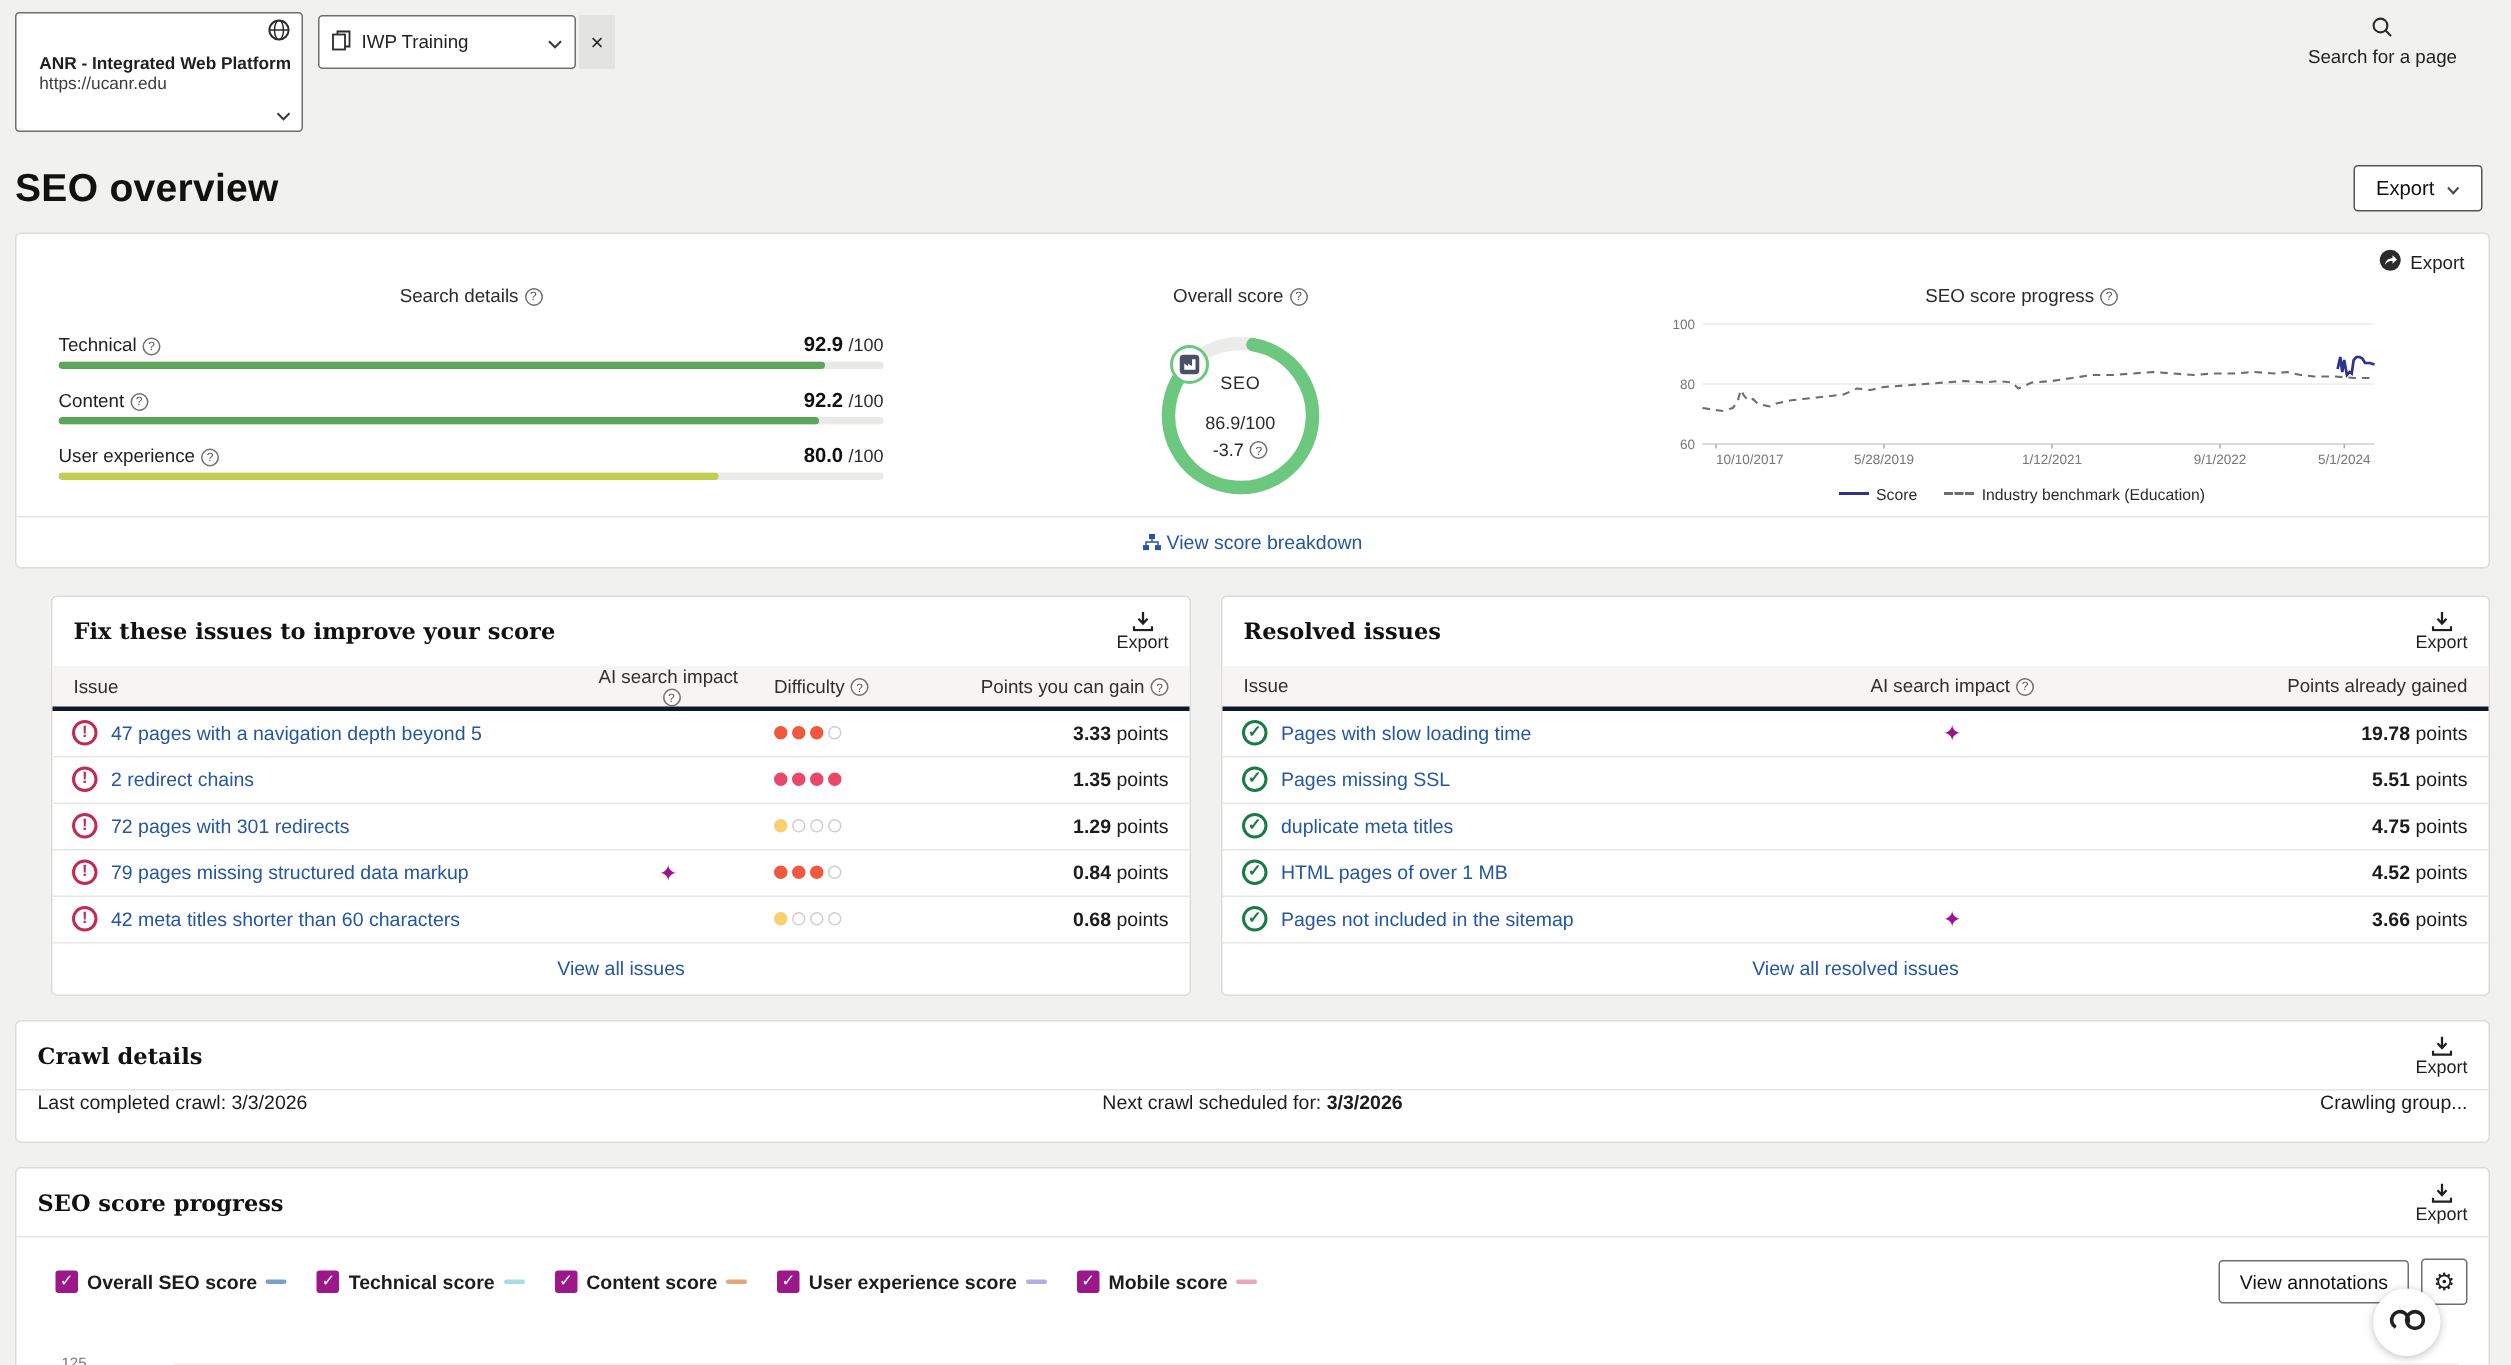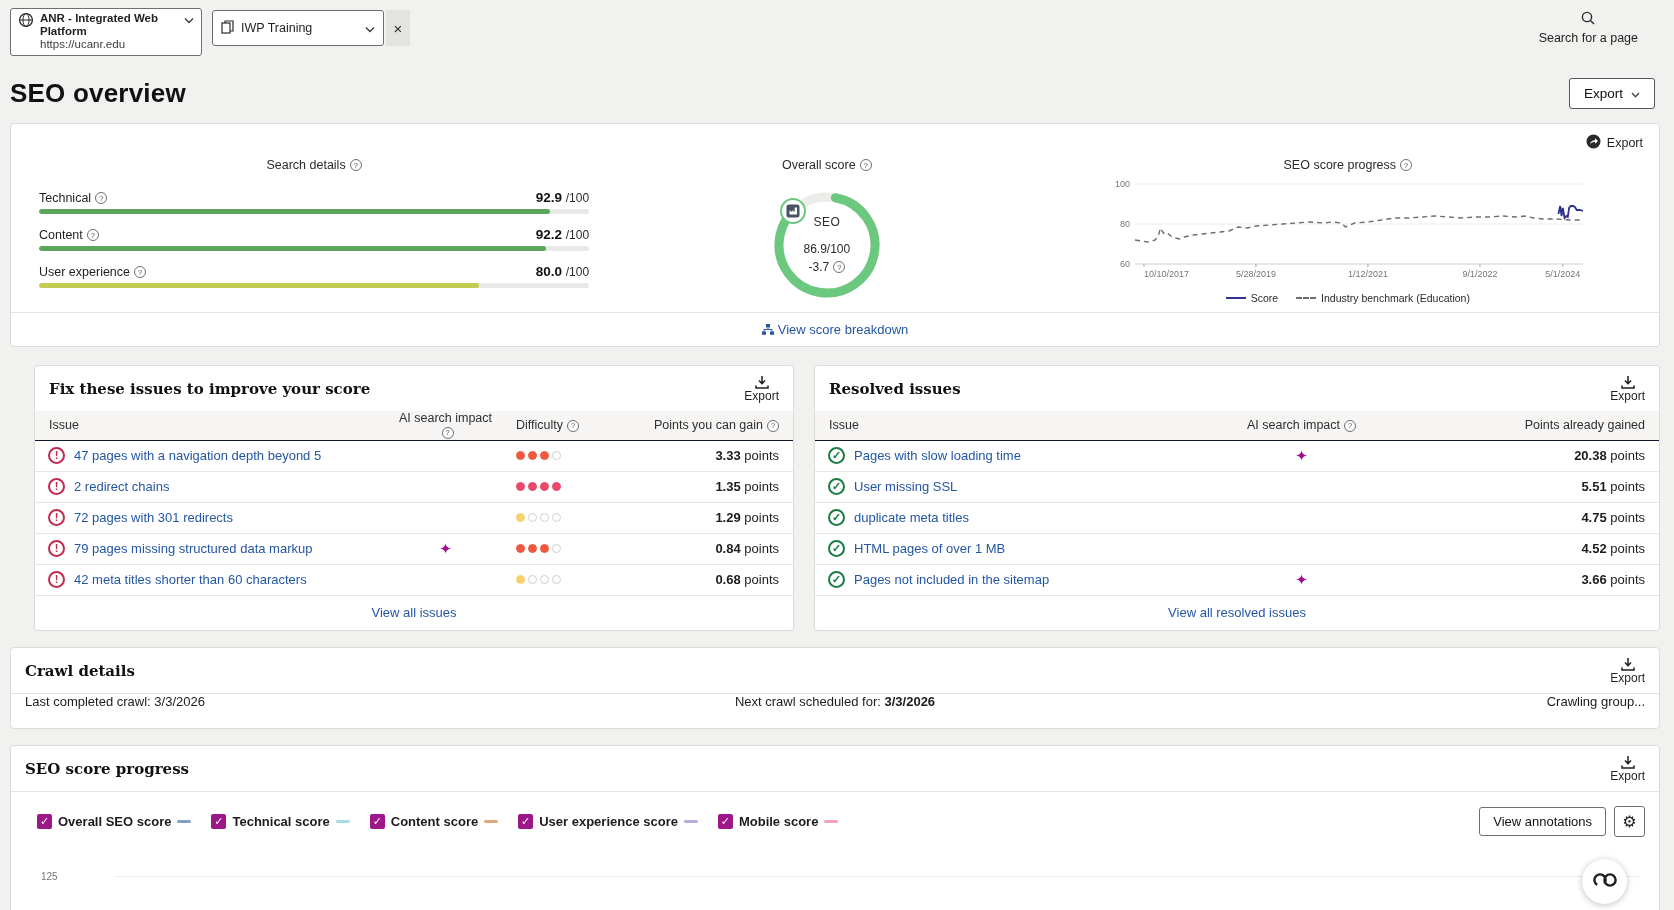--- a/index.html
+++ b/index.html
@@ -9,21 +9,21 @@
     font-family:"Liberation Sans", sans-serif;
     color:#2b2b2b;
     font-size:13px;
   }
   .page { position:relative; width:1674px; height:910px; padding:8px 14px 0 10px; }
 
   
   .topbar { display:flex; align-items:flex-start; }
   .site-dd {
     width:192px; min-height:42px; background:#fff; border:1px solid #6f6f6f; border-radius:3px;
-    display:flex; align-items:flex-start; gap:6px; padding:3px 7px; cursor:pointer;
+    display:flex; align-items:flex-end; gap:6px; padding:3px 7px; cursor:pointer;flex-direction:column;
   }
   .site-dd .dd-text { flex:1; line-height:1.15; }
   .site-dd .dd-title { font-weight:bold; font-size:11.5px; color:#1f1f1f; }
   .site-dd .dd-url { font-size:11.5px; color:#3c3c3c; }
   .group-dd {
     margin-left:10px; width:172px; height:36px; background:#fff; border:1px solid #6f6f6f; border-radius:3px;
     display:flex; align-items:center; gap:7px; padding:0 8px; cursor:pointer; margin-top:2px;
   }
   .group-dd .dd-label { flex:1; font-size:12.5px; color:#1f1f1f; }
   .close-btn {
@@ -92,21 +92,21 @@
   .breakdown-row { border-top:1px solid #e4e4e2; margin-top:8px; padding:9px 0; text-align:center; }
   a.link { color:#2456a4; text-decoration:none; cursor:pointer; }
 
   
   .issues-row { display:flex; gap:20px; margin-top:18px;padding-left:24px; }
   .issues-panel { flex:0 0 760px; }
   .resolved-panel { flex:1; }
   .tbl-head, .tbl-row { display:grid; align-items:center; }
   .issues-grid { grid-template-columns:minmax(0,1fr) 125px 120px 165px; }
   .resolved-grid { grid-template-columns:minmax(0,1fr) 175px 270px; }
-  .tbl-head { background:#f6f5f3; height:30px; font-size:12.5px; color:#2f2f2f; border-bottom:1px solid #0f172a; }
+  .tbl-head { background:#f6f5f3; height:30px; font-size:12.5px; color:#2f2f2f; border-bottom:3px solid #0f172a; }
   .tbl-head > div { padding:0 8px; }
   .tbl-head .c-issue { padding-left:14px; }
   .tbl-head .c-center { text-align:center; }
   .tbl-head .c-right { text-align:right; padding-right:14px; }
   .tbl-row { height:31px; border-bottom:1px solid #e7e7e5; font-size:13px; }
   .cell-issue { display:flex; align-items:center; gap:9px; padding-left:13px; min-width:0; }
   .cell-issue a { white-space:nowrap; overflow:hidden; text-overflow:ellipsis; }
   .cell-ai { text-align:center; color:#a1108f; font-size:15px; }
   .cell-dots { display:flex; gap:3px; align-items:center; padding-left:8px; }
   .dot { width:9px; height:9px; border-radius:50%; }
@@ -446,26 +446,26 @@
         <div class="c-center"><span>AI search impact</span><span class="help">?</span></div>
         <div class="c-right">Points already gained</div>
       </div>
 
       <div class="tbl-row resolved-grid">
         <div class="cell-issue">
             <span class="check-ic">✓</span>
             <a class="link">Pages with slow loading time</a>
           </div>
         <div class="cell-ai">✦</div>
-        <div class="cell-points"><b>20.38</b><span> points</span></div>
+        <div class="cell-points"><b>19.78</b><span> points</span></div>
       </div>
       <div class="tbl-row resolved-grid">
         <div class="cell-issue">
             <span class="check-ic">✓</span>
-            <a class="link">User missing SSL</a>
+            <a class="link">Pages missing SSL</a>
           </div>
         <div class="cell-ai" style="visibility: hidden;">✦</div>
         <div class="cell-points"><b>5.51</b><span> points</span></div>
       </div>
       <div class="tbl-row resolved-grid">
         <div class="cell-issue">
             <span class="check-ic">✓</span>
             <a class="link">duplicate meta titles</a>
           </div>
         <div class="cell-ai" style="visibility: hidden;">✦</div>

